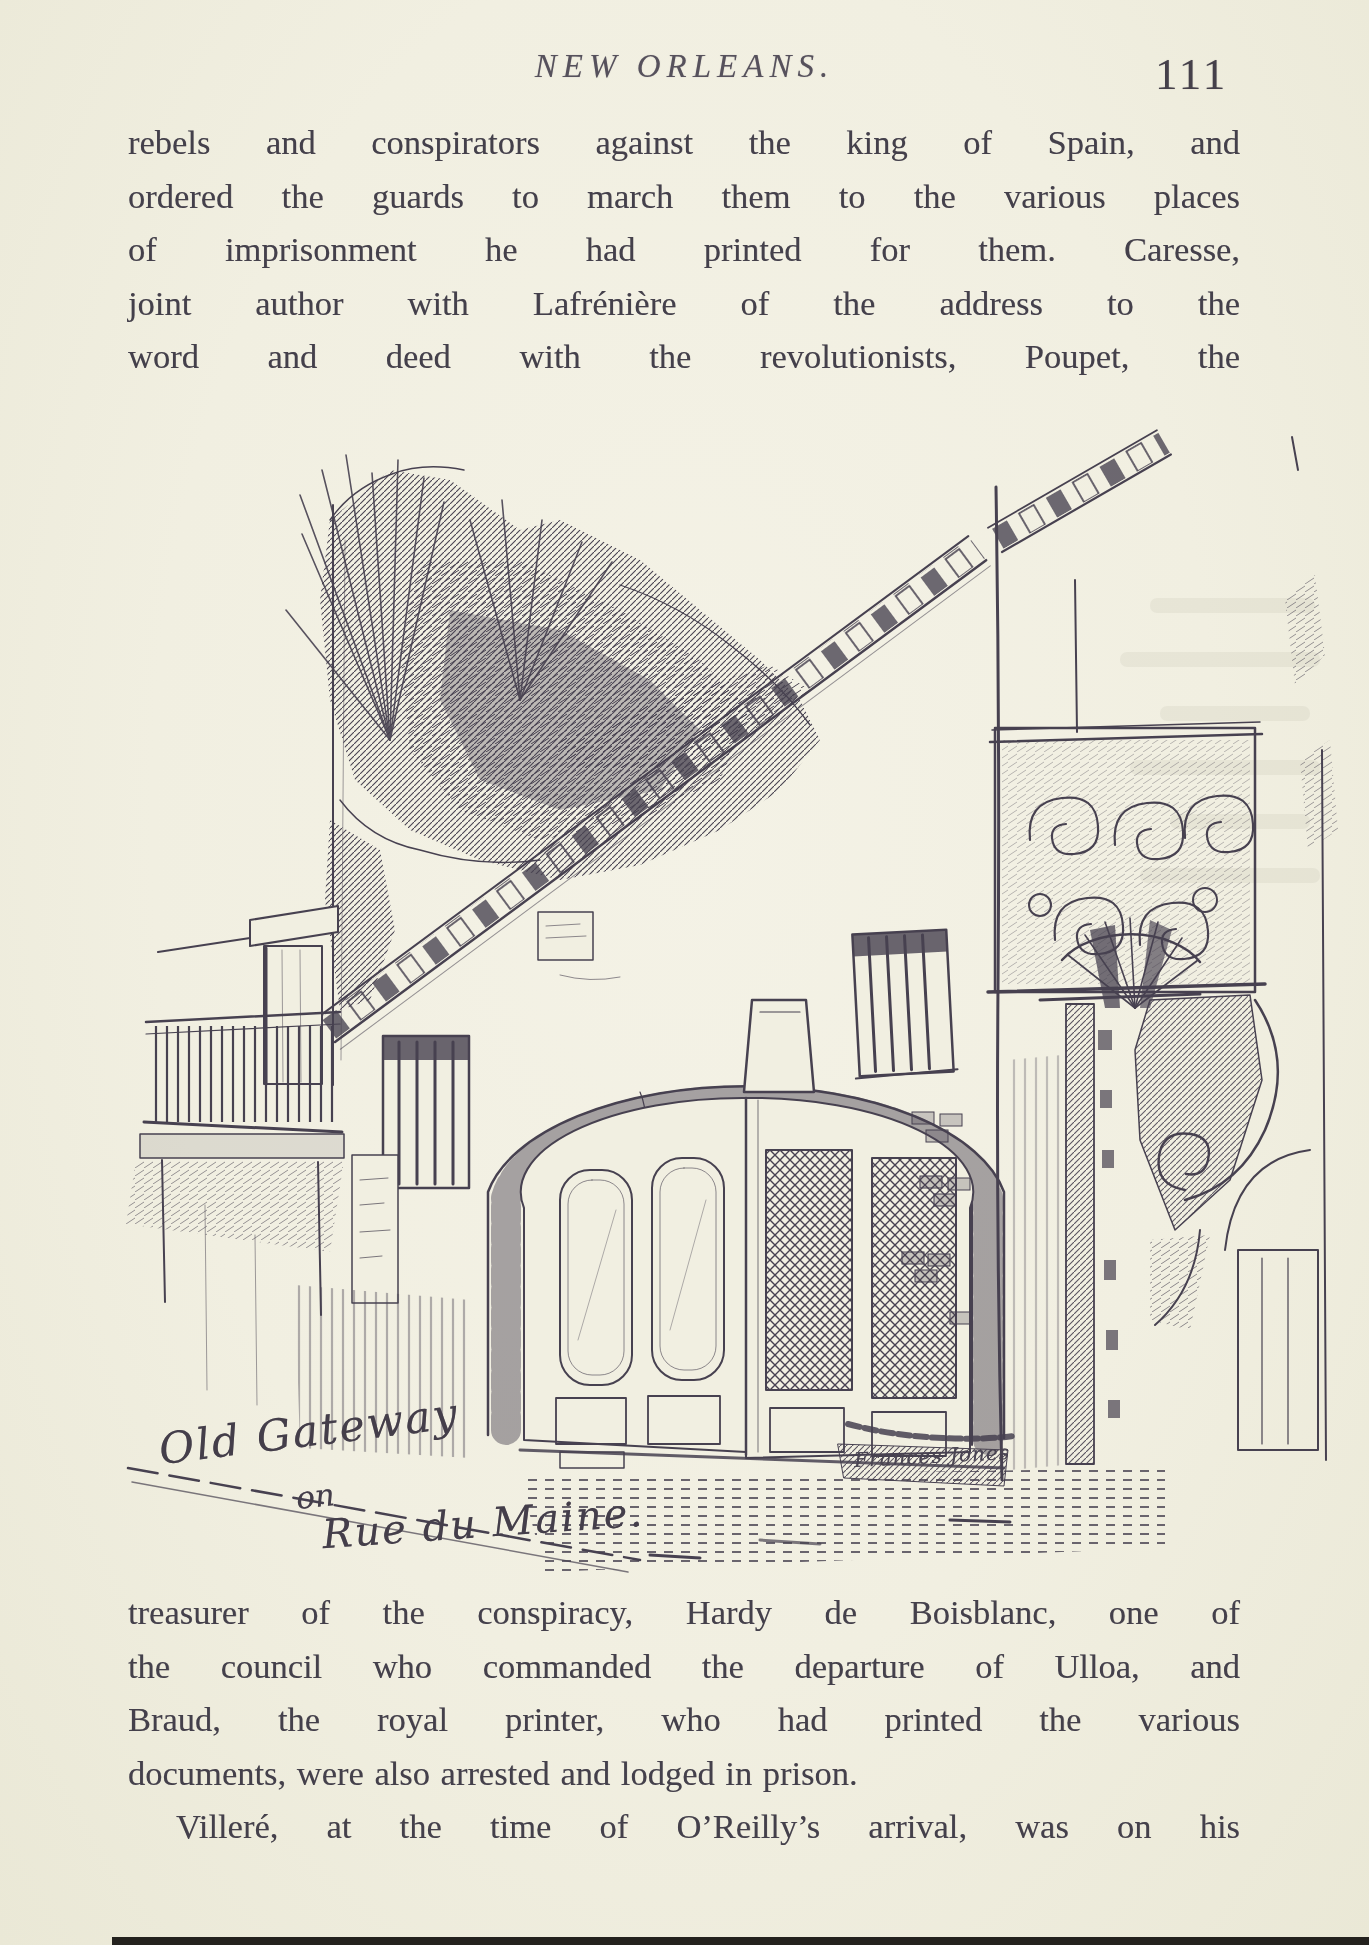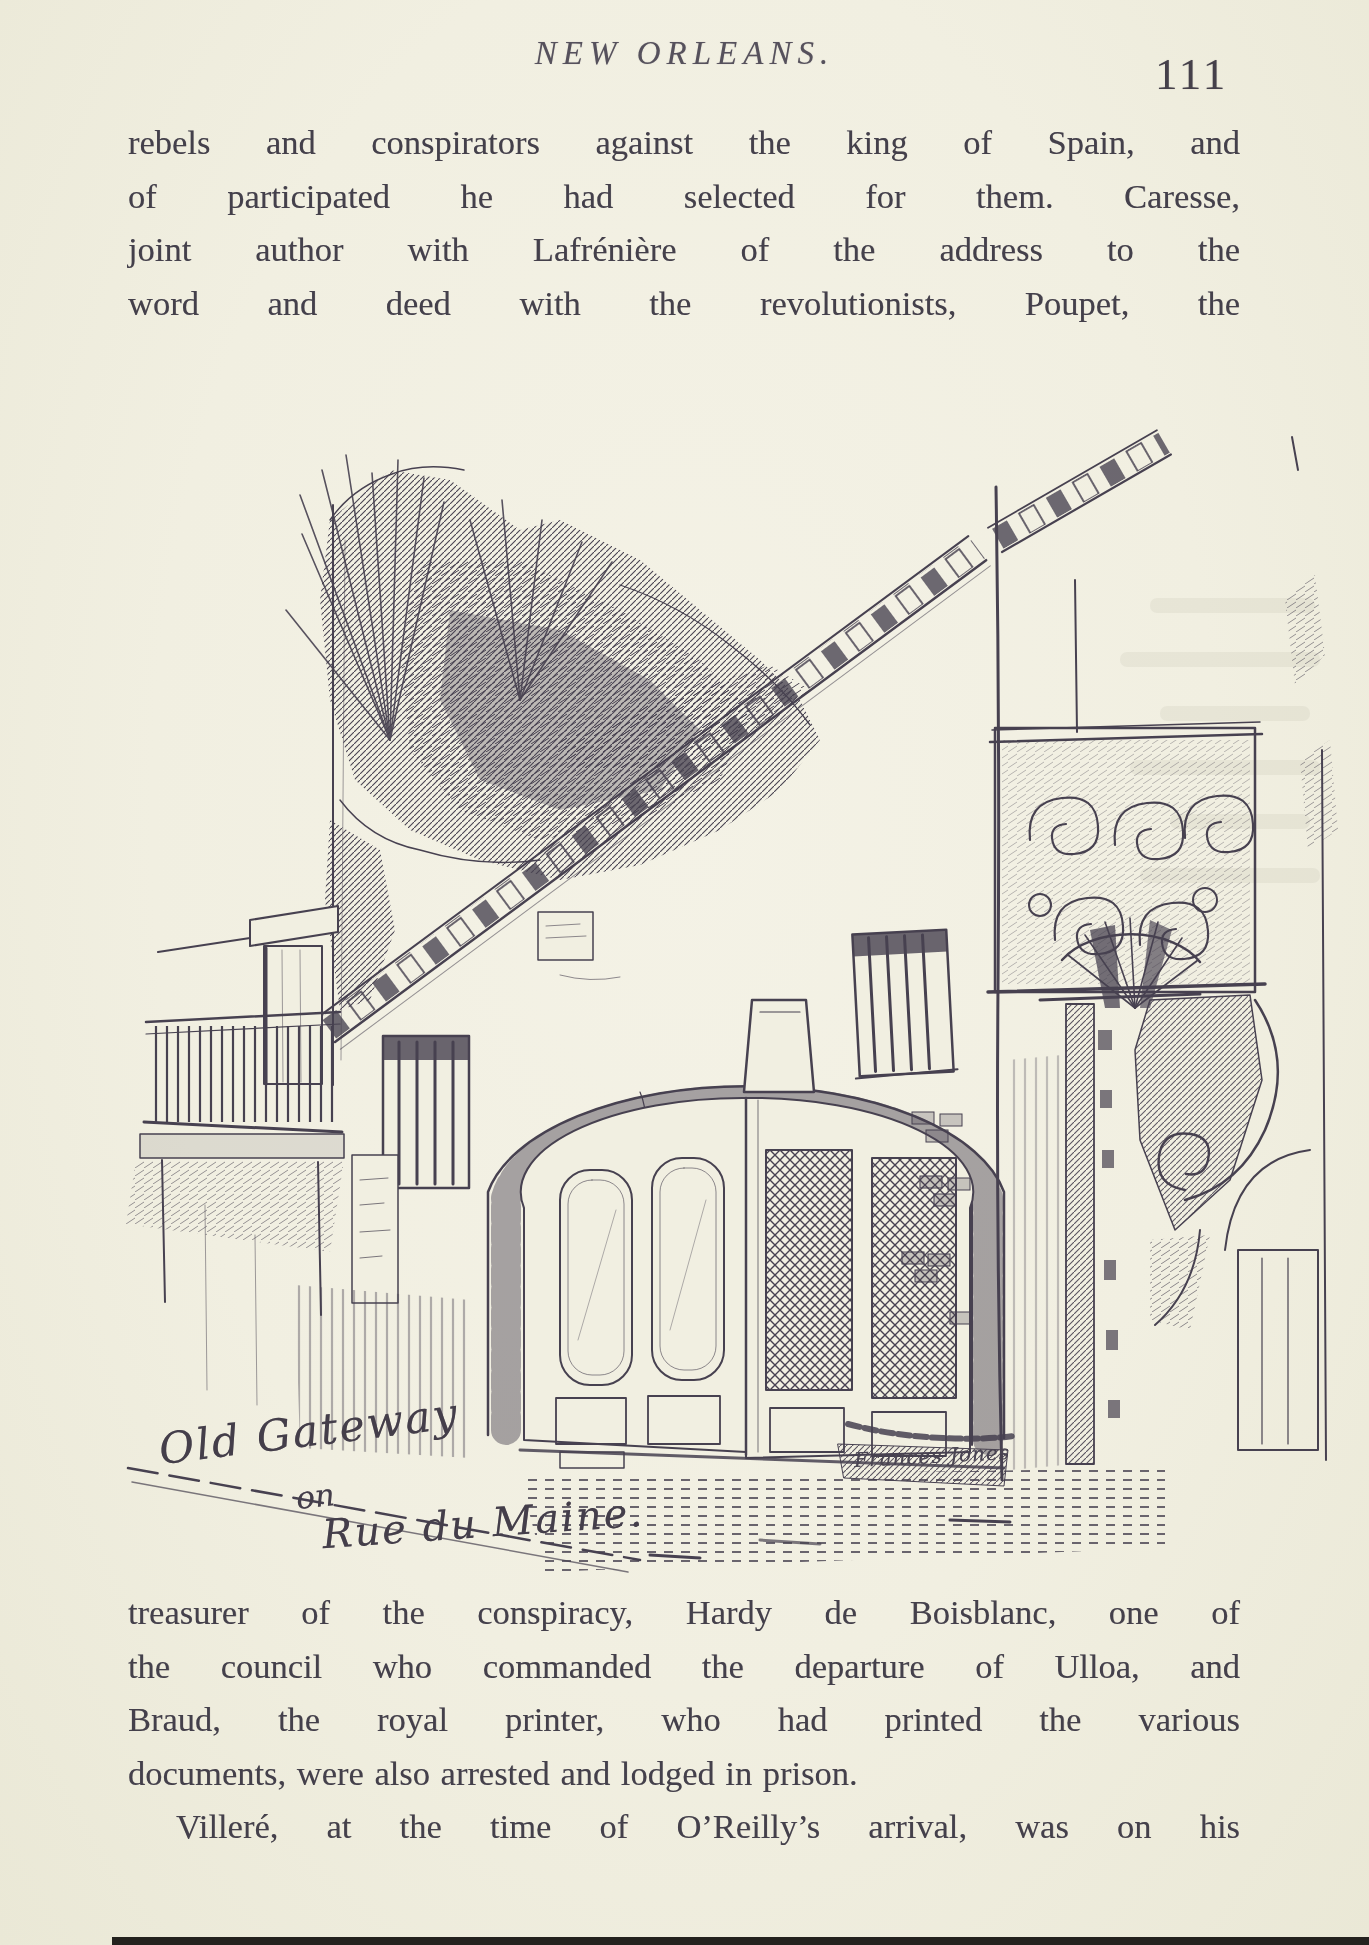--- a/index.html
+++ b/index.html
@@ -6,21 +6,21 @@
   body{
     width:1369px;height:1945px;position:relative;overflow:hidden;
     background:#f1efe1;
     font-family:"Liberation Serif", serif;
   }
   .page{
     position:absolute;inset:0;
     background:radial-gradient(ellipse at 50% 42%, #f4f2e6 0%, #f1efe1 55%, #eae8d6 100%);
   }
   .running-title{
-    position:absolute;top:35px;left:0;width:1369px;text-align:center;
+    position:absolute;top:48px;left:0;width:1369px;text-align:center;
     font-style:italic;font-size:33px;letter-spacing:6px;color:#56515c;
     text-shadow:0 0 1px rgba(86,81,92,.35);
   }
   .page-number{
     position:absolute;top:48px;left:1138px;font-size:45px;color:#45404a;
     letter-spacing:3px;text-shadow:0 0 1px rgba(69,64,74,.3);margin-left:17px;
   }
   .para{
     position:absolute;left:121px;width:1112px;color:#44404b;font-size:34.5px;
     text-shadow:0.3px 0.3px 0.6px rgba(68,64,75,.35);
@@ -52,21 +52,22 @@
 </head>
 <body>
 
 <div class="page">
 
   <div class="running-title">NEW ORLEANS.</div>
   <div class="page-number">111</div>
 
   <section class="para p1">
     <div class="line">rebels and conspirators against the king of Spain, and</div>
-    <div class="line">of participated he had selected for them.  Caresse,</div>
+    <div class="line">ordered the guards to march them to the various places</div>
+    <div class="line">of imprisonment he had printed for them.  Caresse,</div>
     <div class="line">joint author with Lafrénière of the address to the</div>
     <div class="line">word and deed with the revolutionists, Poupet, the</div>
   </section>
 
   <svg class="sketch" width="1369" height="1945" viewBox="0 0 1369 1945">
     <defs>
       <pattern id="p-hatch45" width="6" height="6" patternUnits="userSpaceOnUse">
         <path d="M0 6 L6 0" stroke="#474150" stroke-width="1.1"></path>
       </pattern>
       <pattern id="p-hatch30" width="9" height="8" patternUnits="userSpaceOnUse">

